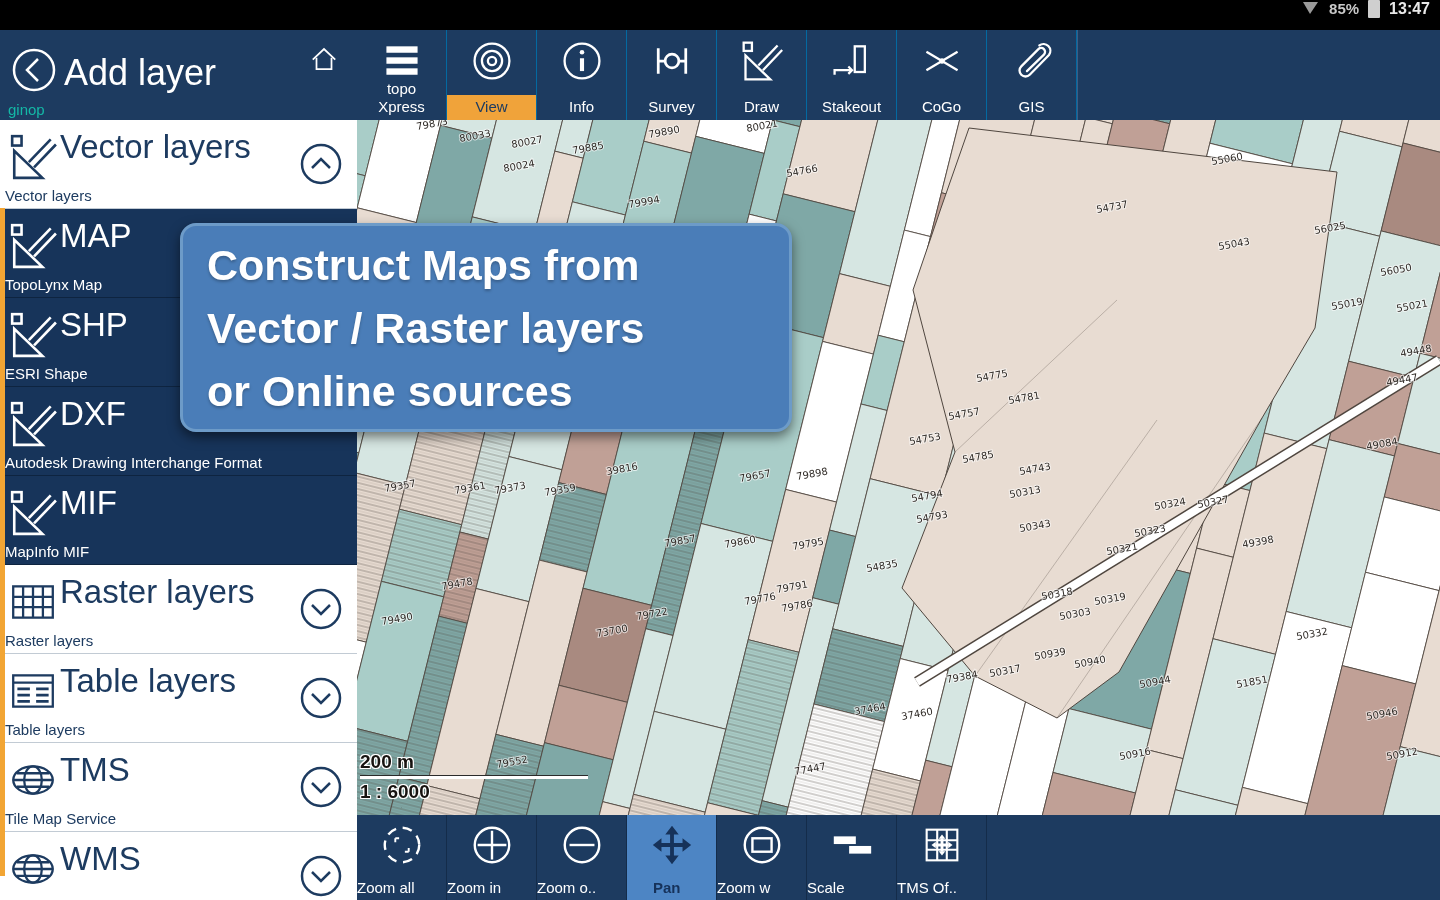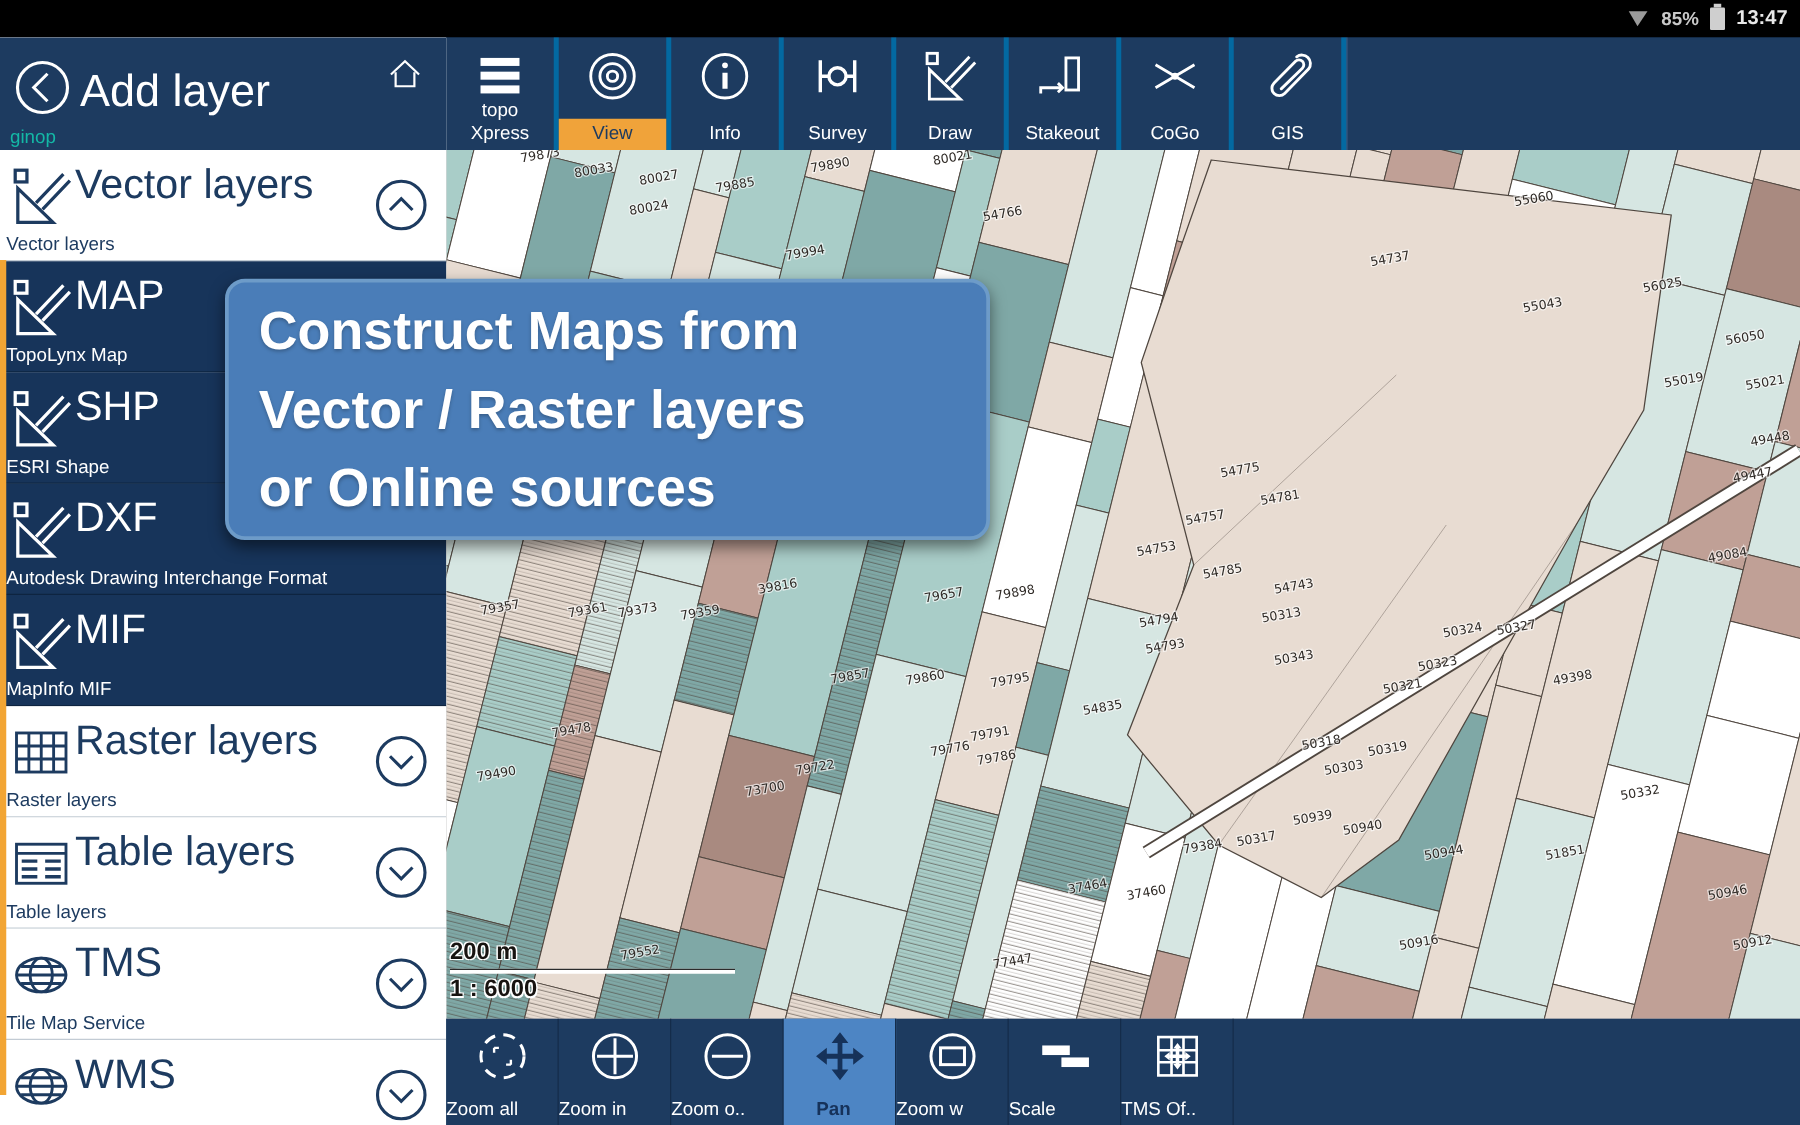--- a/index.html
+++ b/index.html
@@ -2,21 +2,21 @@
 <html><head>
 <meta charset="utf-8">
 <style>
   * { margin:0; padding:0; box-sizing:border-box; }
   html,body { width:1440px; height:900px; overflow:hidden; background:#000; }
   body { font-family:"Liberation Sans", sans-serif; }
   #screen { position:relative; width:1440px; height:900px; background:#17345a; overflow:hidden; }
 
   
   #statusbar { position:absolute; left:0; top:0; width:1440px; height:30px; background:#000;
-    display:flex; align-items:center; justify-content:flex-end; gap:9px; padding-right:10px; }
+    display:flex; align-items:flex-start; justify-content:flex-end; gap:9px; padding-right:10px; }
   #statusbar .pct { color:#c9c9c9; font-size:15px; font-weight:bold; }
   #statusbar .time { color:#e8e8e8; font-size:16px; font-weight:bold; }
   .battery { position:relative; width:12px; height:18px; background:#cfcfcf; border-radius:1px; }
   .battery:before { content:""; position:absolute; left:3px; top:-3px; width:6px; height:3px; background:#cfcfcf; }
 
   
   #sidebar { position:absolute; left:0; top:30px; width:357px; height:870px; background:#fff; overflow:hidden; }
   #sidebar-header { position:relative; height:90px; background:#1d3b60; color:#fff; }
   #sidebar-header .back { position:absolute; left:10px; top:16px; width:48px; height:48px; color:#fff; }
   #sidebar-header .htitle { position:absolute; left:64px; top:22px; font-size:36px; color:#fff; }
@@ -28,21 +28,21 @@
   .row.dark { background:#17345a; color:#fff; border-bottom:1px solid #0e2440; }
   .row .ricon { position:absolute; left:8px; top:12px; width:50px; height:50px; }
   .row .title { position:absolute; left:60px; top:8px; font-size:33px; }
   .row .sub { position:absolute; left:5px; bottom:4px; font-size:15px; white-space:nowrap; }
   .row .chev { position:absolute; right:12px; top:20px; width:48px; height:48px; color:#1d3b60; }
 
   #scroll-indicator { position:absolute; left:0; top:208px; width:5px; height:668px; background:#f2a534; z-index:5; }
 
   
   #toptoolbar { position:absolute; left:357px; top:30px; width:1083px; height:90px; background:#1d3b60; display:flex; }
-  .tbtn { position:relative; width:90px; height:90px; border-right:4px solid #0369a1; color:#fff; }
+  .tbtn { position:relative; width:90px; height:90px; border-right:1px solid #0369a1; color:#fff; }
   .tbtn .ticon { position:absolute; left:0; right:0; top:4px; height:54px; display:flex; align-items:center; justify-content:center; }
   .tbtn .ticon svg { width:44px; height:44px; }
   .tbtn .tlbl { position:absolute; left:0; right:0; bottom:0; height:25px; line-height:24px; text-align:center; font-size:15px; color:#fff; white-space:nowrap; }
   .tbtn.active .tlbl { background:#f0a33a; color:#1d3b60; }
   .tbtn.brand .tlbl { height:40px; line-height:18px; }
   #toptoolbar .tfill { flex:1; border-left:1px solid #3c5e85; }
 
   
   #bottombar { position:absolute; left:357px; bottom:0; width:1083px; height:85px; background:#1d3b60; display:flex; }
   .bbtn { position:relative; width:90px; height:85px; border-right:1px solid #142c4a; color:#fff; }

